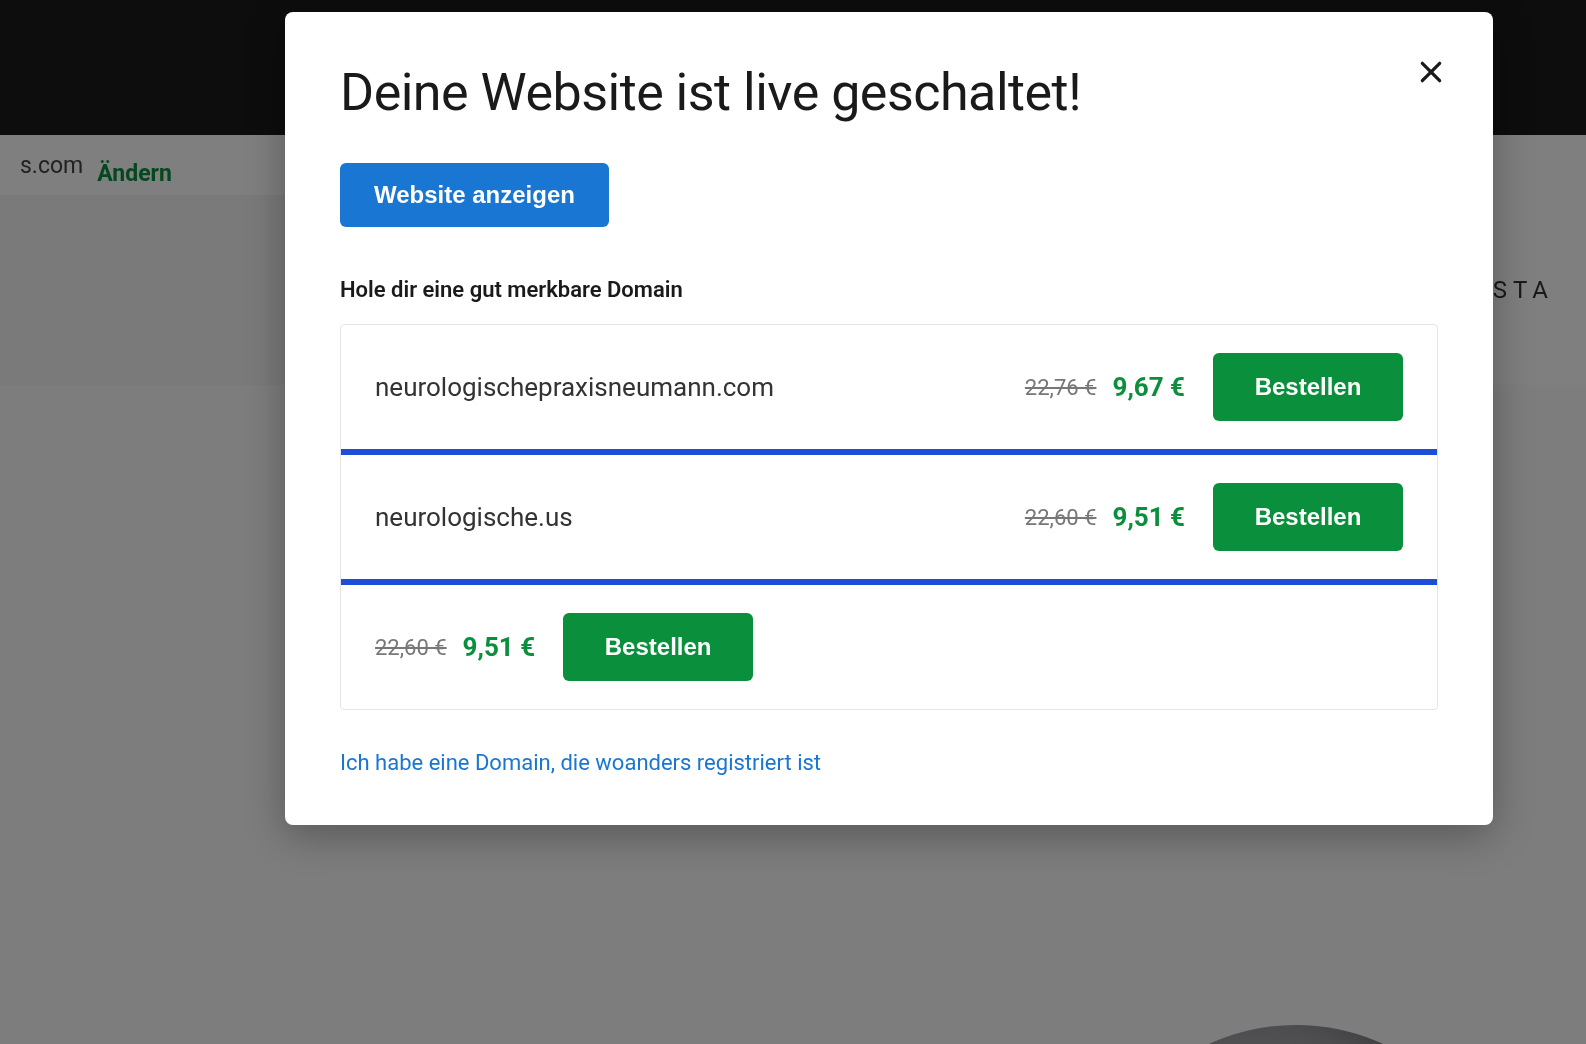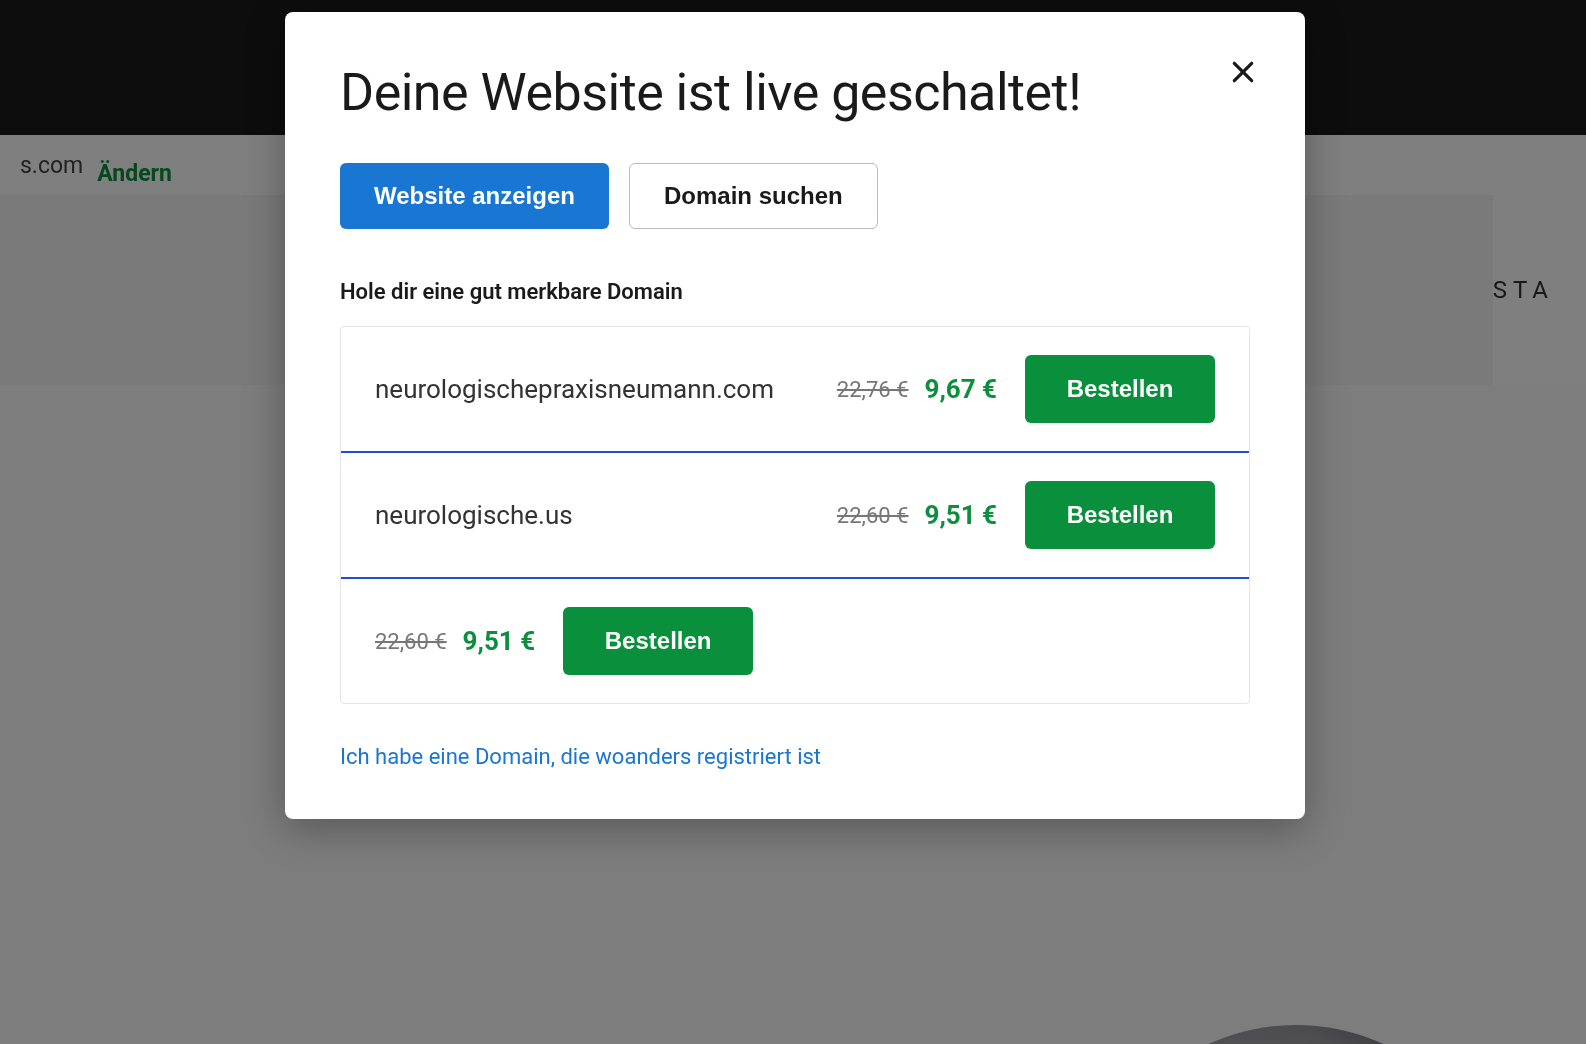--- a/index.html
+++ b/index.html
@@ -78,21 +78,21 @@
       width: 420px;
       height: 420px;
       border-radius: 50%;
       background: radial-gradient(circle at 40% 35%, #d0d0d4 0%, #9a9aa0 40%, #4a4a52 70%, #2a2a30 100%);
       overflow: hidden;
     }
     .modal {
       position: absolute;
       top: 12px;
       left: 285px;
-      width: 1020px;
+      width: 1208px;
       background: #fff;
       border-radius: 8px;
       box-shadow: 0 10px 40px rgba(0,0,0,0.3);
       padding: 50px 55px 50px 55px;
     }
     .close-btn {
       position: absolute;
       top: 40px;
       right: 42px;
       width: 40px;
@@ -146,21 +146,21 @@
     }
     .domain-list {
       border: 1px solid #e5e5e5;
       border-radius: 4px;
       margin-bottom: 40px;
     }
     .domain-row {
       display: flex;
       align-items: center;
       padding: 28px 34px;
-      border-bottom: 2px solid #1d4ed8;
+      border-bottom: 6px solid #1d4ed8;
     }
     .domain-row:last-child {
       border-bottom: none;
     }
     .domain-name {
       flex: 1;
       font-size: 26px;
       color: #333;
       line-height: 1.4;
       word-break: break-word;
@@ -223,21 +223,20 @@
     <svg viewBox="0 0 24 24" fill="none" stroke="#1a1a1a" stroke-width="3" stroke-linecap="round">
       <line x1="4" y1="4" x2="20" y2="20"></line>
       <line x1="20" y1="4" x2="4" y2="20"></line>
     </svg>
   </div>
 
   <h1 class="modal-title">Deine Website ist live geschaltet!</h1>
 
   <div class="btn-row">
     <button class="btn btn-primary">Website anzeigen</button>
-    <button class="btn btn-secondary">Domain suchen</button>
   </div>
 
   <div class="section-label">Hole dir eine gut merkbare Domain</div>
 
   <div class="domain-list">
     <div class="domain-row">
       <div class="domain-name">neurologischepraxisneumann.com</div>
       <div class="price-block">
         <span class="price-old">22,76 €</span>
         <span class="price-new">9,67 €</span>

